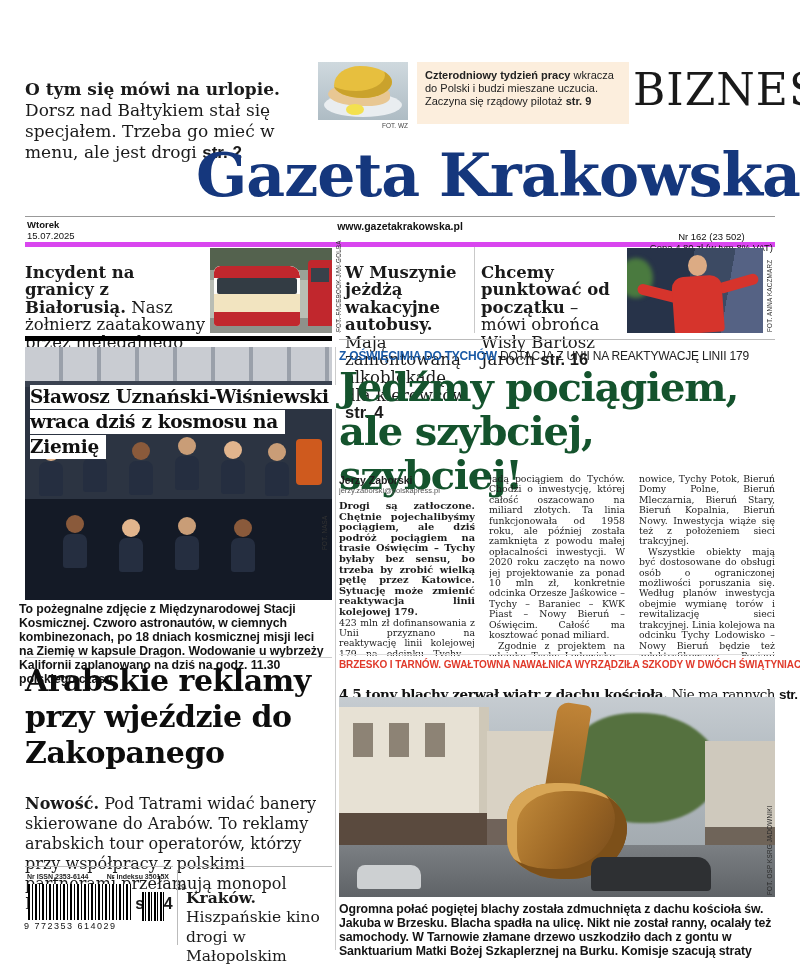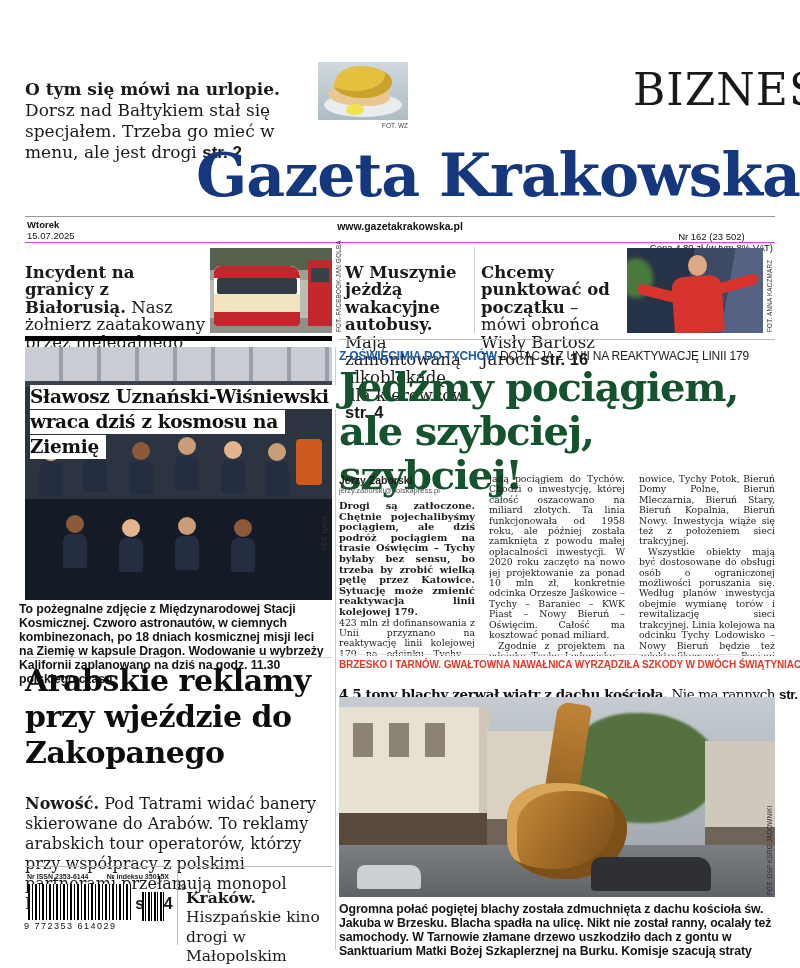--- a/index.html
+++ b/index.html
@@ -18,21 +18,21 @@
   .lemon{position:absolute;left:28px;bottom:5px;width:18px;height:11px;background:#f3e14f;border-radius:50%;}
   .fish-credit{left:318px;top:122px;width:90px;text-align:right;font-size:6.5px;color:#444;}
   .biznes-box{left:417px;top:62px;width:198px;height:50px;background:#fceedd;padding:7px 6px 5px 8px;
               font:400 11px/13px "Liberation Sans",sans-serif;color:#222;}
   .biznes-box b{font-weight:700;}
   .biznes-logo{left:633px;top:64px;width:142px;text-align:center;
                font:400 44px/52px "DejaVu Serif",serif;letter-spacing:1px;color:#191919;}
   
   .masthead{left:0;top:141px;width:800px;text-align:right;
             font:700 60px/68px "DejaVu Serif",serif;letter-spacing:-1px;color:#15377d;}
-  .dateline{left:25px;top:216px;width:750px;height:25px;border-top:1px solid #999;border-bottom:1px solid #d946ef;}
+  .dateline{left:25px;top:216px;width:750px;height:25px;border-top:1px solid #999;border-bottom:5px solid #d946ef;}
   .dl-left{position:absolute;left:2px;top:3px;font:700 9.5px/10.5px "Liberation Sans",sans-serif;}
   .dl-left .d2{font-weight:400;}
   .dl-center{position:absolute;left:0;top:3px;width:100%;text-align:center;font:700 10.5px/12px "Liberation Sans",sans-serif;}
   .dl-right{position:absolute;right:2px;top:15px;text-align:center;font:400 9.5px/10.5px "Liberation Sans",sans-serif;}
   
   .teaser{font:400 16.5px/17.6px "DejaVu Serif",serif;color:#1a1a1a;}
   .teaser b{font-weight:700;}
   .t1{left:25px;top:247px;width:181px;}
   .t2{left:345px;top:247px;width:122px;}
   .t3{left:481px;top:247px;width:140px;}
@@ -141,20 +141,21 @@
   <p class="abs top-lead"><b>O tym się mówi na urlopie.</b><span> Dorsz nad Bałtykiem stał się specjałem. Trzeba go mieć w menu, ale jest drogi </span><b class="pref">str. 2</b></p>
 
   <div class="abs fish-ph">
     <i class="plate"></i>
     <i class="fishmeat"></i>
     <i class="fries"></i>
     <i class="lemon"></i>
   </div>
   <div class="abs fish-credit">FOT. WZ</div>
 
+  <div class="abs biznes-box"><b>Czterodniowy tydzień pracy</b><span> wkracza do Polski i budzi mieszane uczucia. Zaczyna się rządowy pilotaż </span><b>str. 9</b></div>
   <div class="abs biznes-logo">BIZNES</div>
 
   <div class="abs masthead">Gazeta Krakowska</div>
   <div class="abs dateline">
     <div class="dl-left">
       <div>Wtorek</div>
       <div class="d2">15.07.2025</div>
     </div>
     <div class="dl-center">www.gazetakrakowska.pl</div>
     <div class="dl-right">

